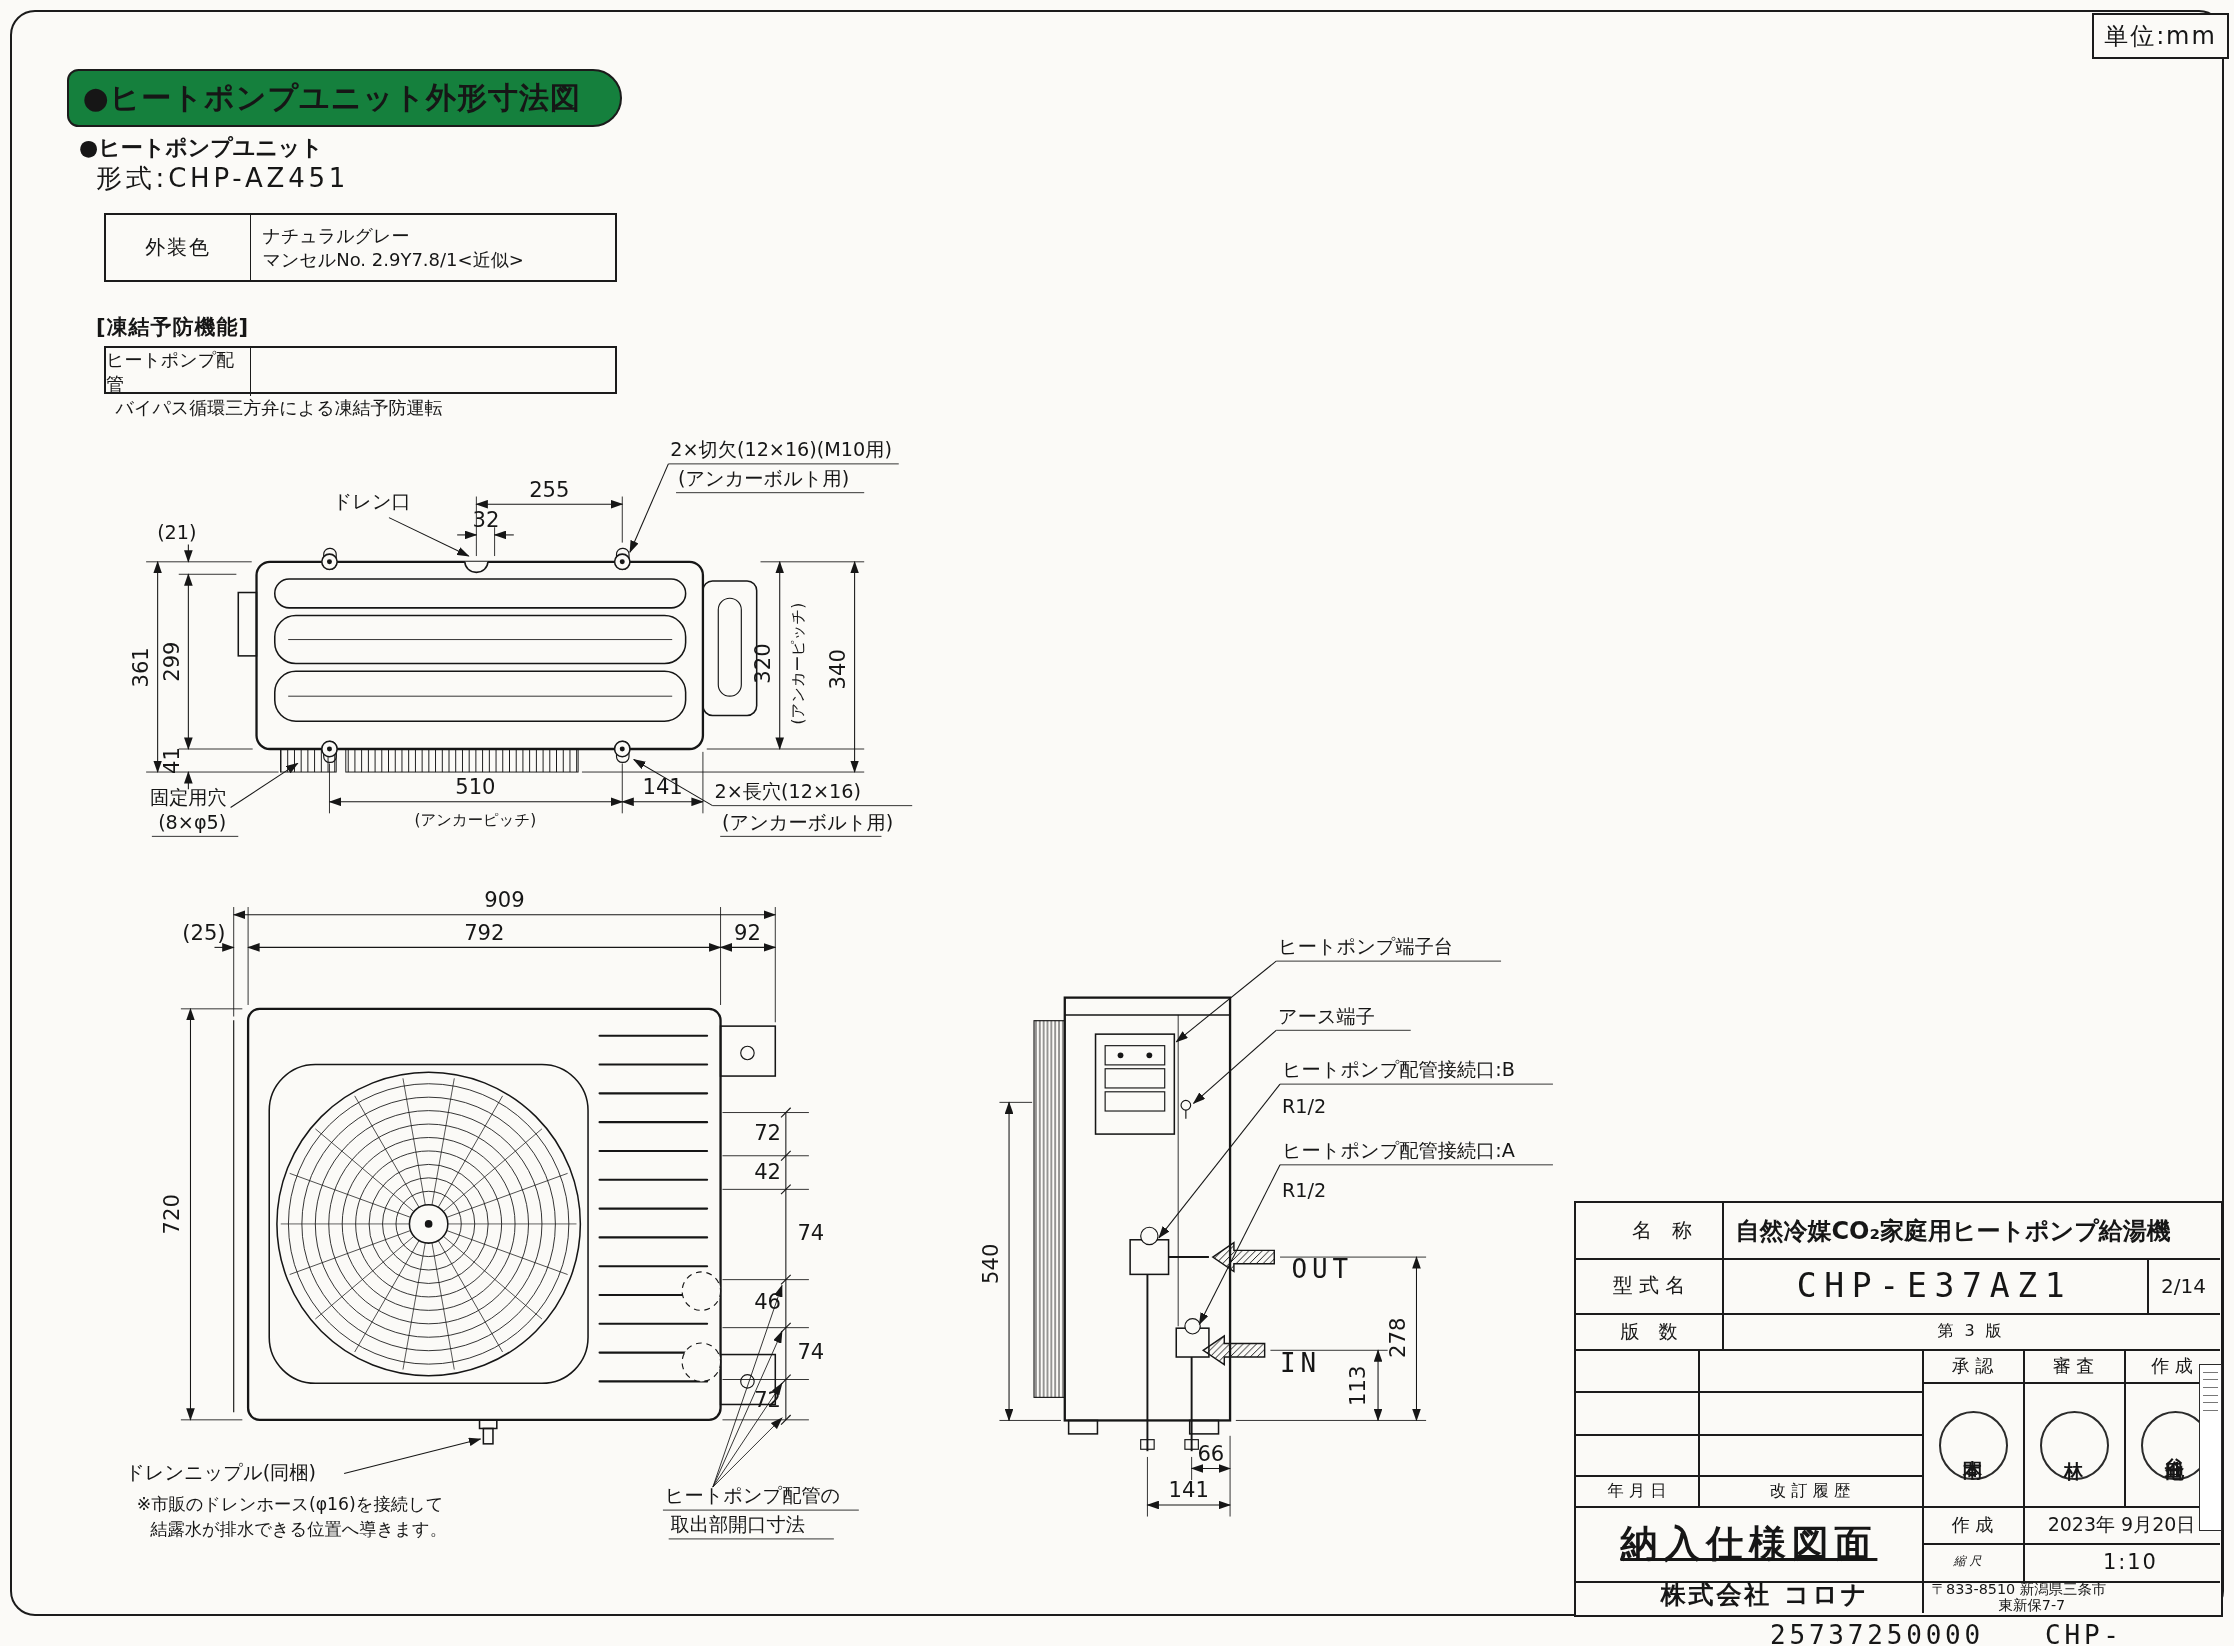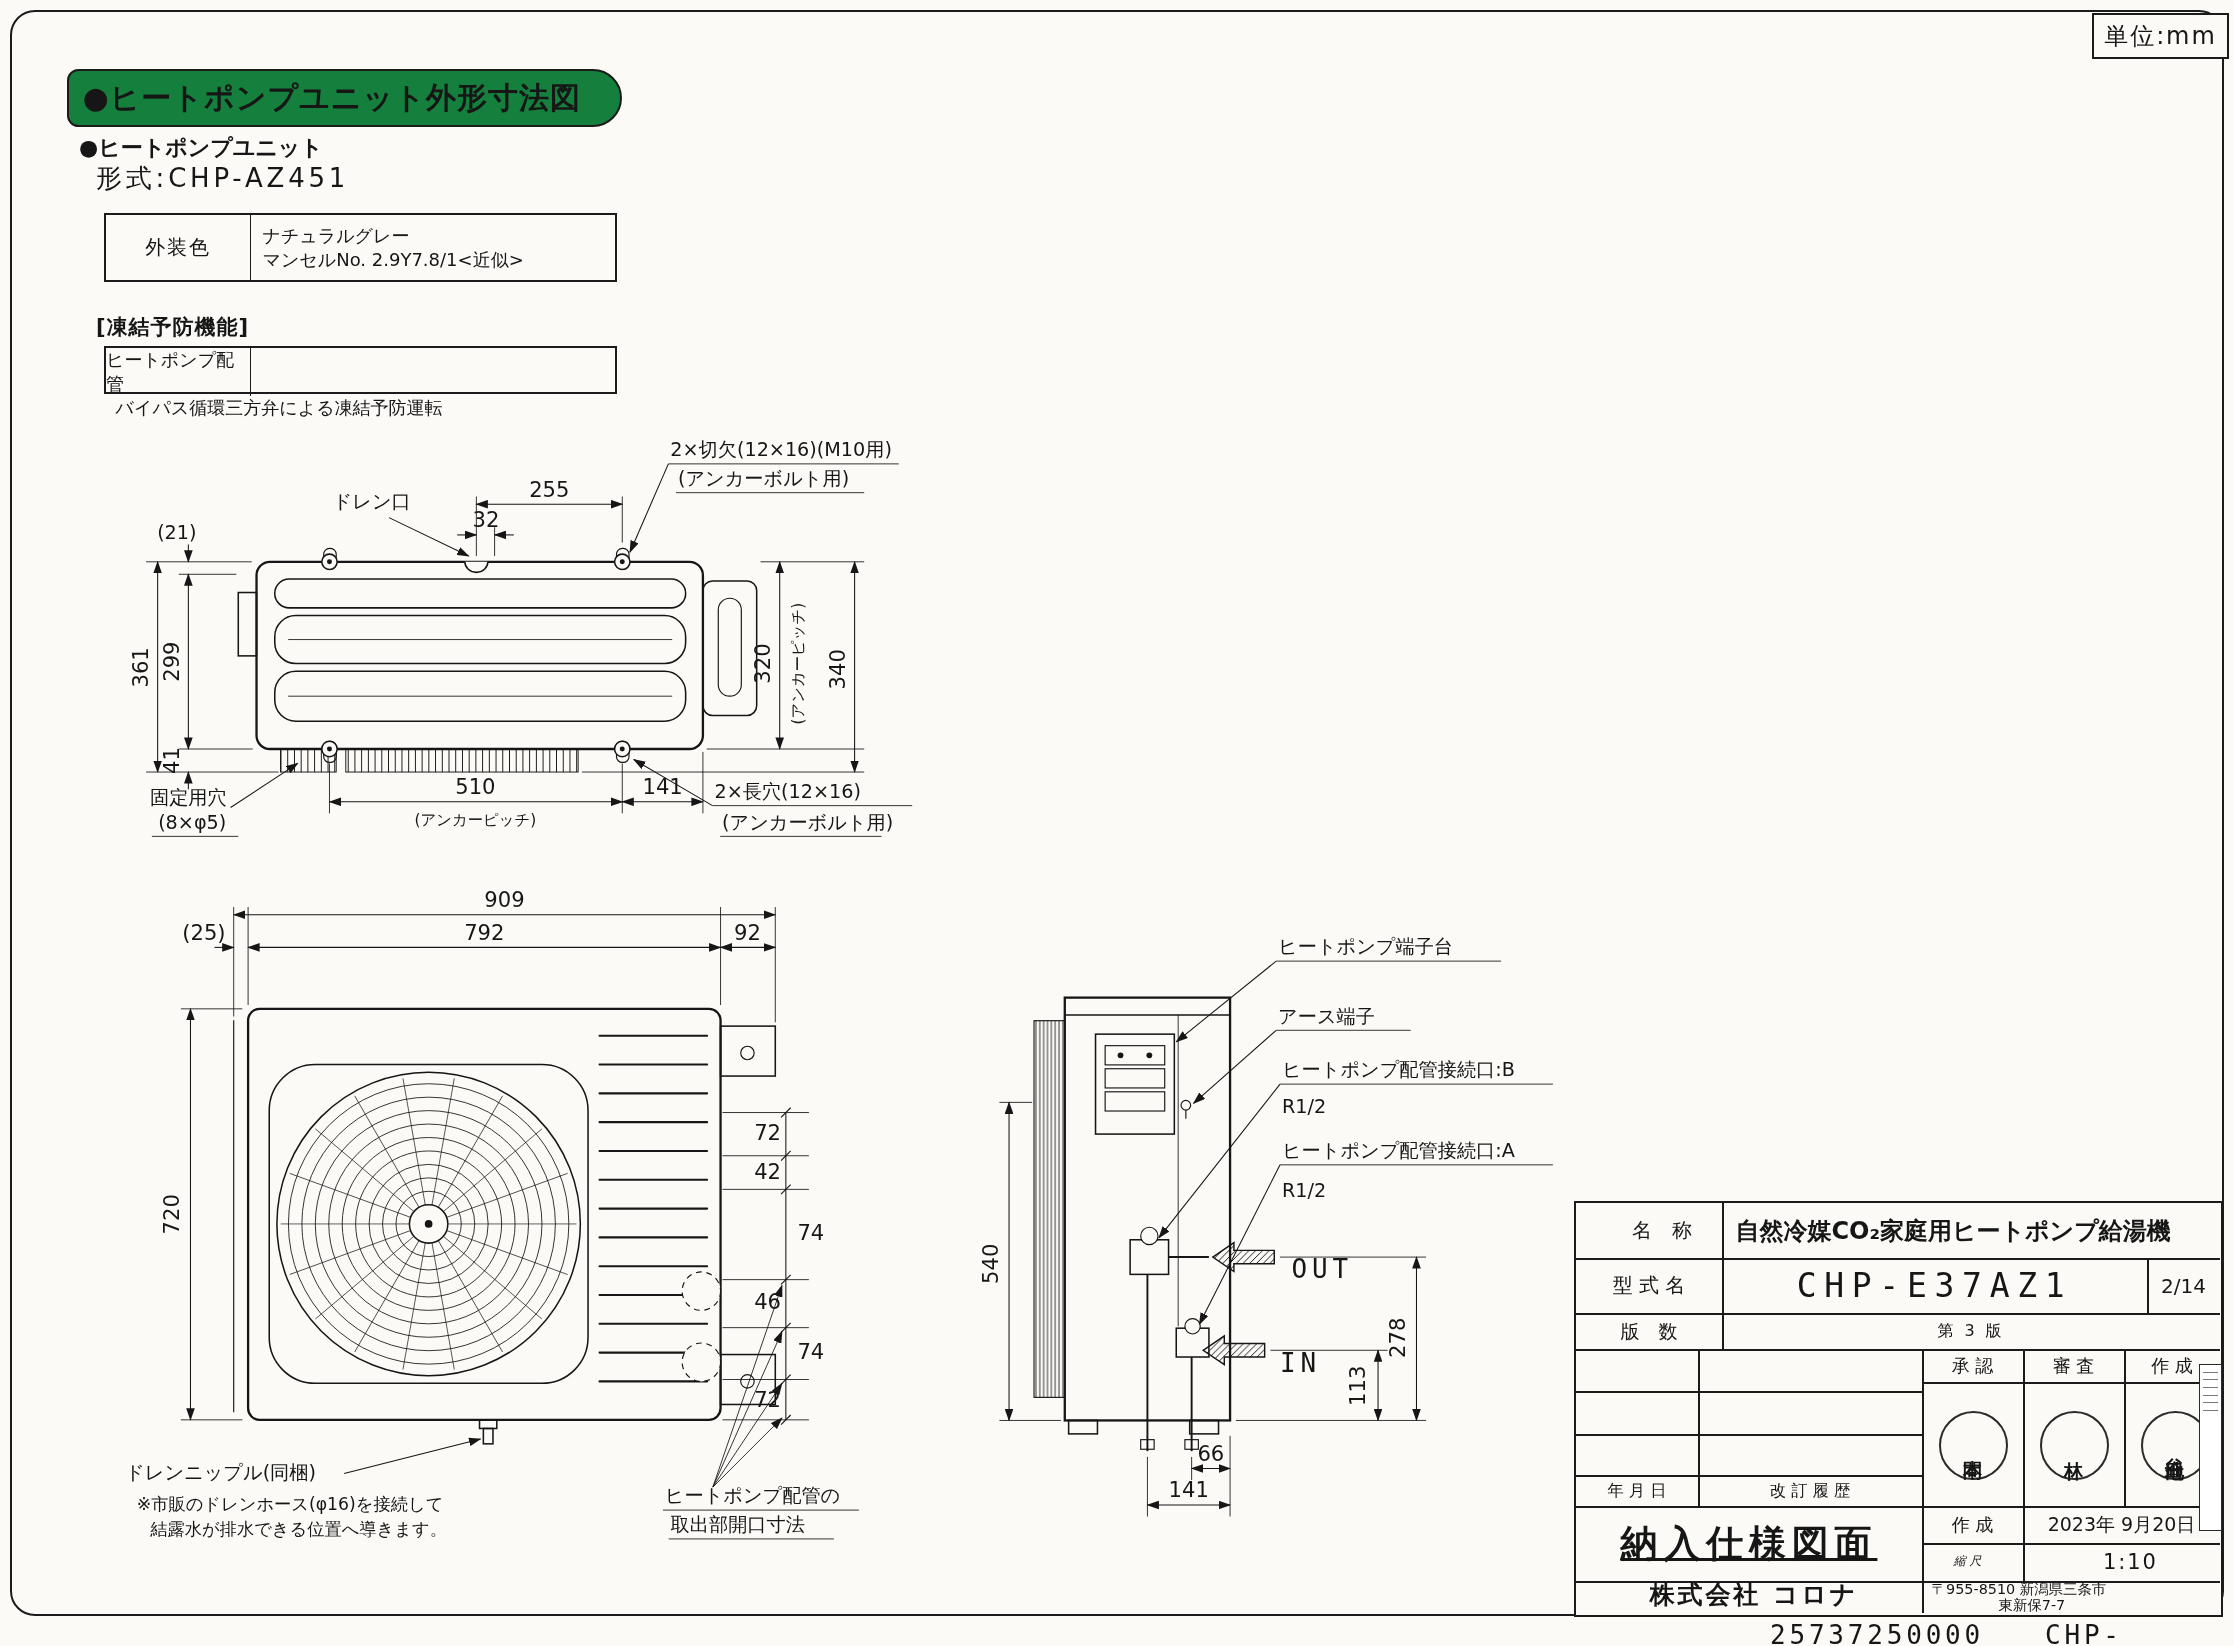--- a/index.html
+++ b/index.html
@@ -427,23 +427,23 @@
 
   <div class="tb-cell" style="left:0;top:272px;width:122px;height:31px;font-size:16.3px;">年 月 日</div>
   <div class="tb-cell" style="left:122px;top:272px;width:224px;height:31px;font-size:16.3px;">改 訂 履 歴</div>
 
   <div class="tb-cell" style="left:0;top:303px;width:346px;height:75px;font-size:37px;font-weight:bold;letter-spacing:5.8px;text-decoration:underline;">納入仕様図面</div>
   <div class="tb-cell" style="left:346px;top:303px;width:101px;height:37px;font-size:18px;">作 成</div>
   <div class="tb-cell" style="left:447px;top:303px;width:197px;height:37px;font-size:19px;">2023年 9月20日</div>
   <div class="tb-cell" style="left:346px;top:340px;width:91px;height:37px;font-size:12px;font-style:italic;">縮 尺</div>
   <div class="tb-cell" style="left:447px;top:340px;width:215px;height:37px;font-size:21px;letter-spacing:1.9px;">1:10</div>
 
-  <div class="tb-cell" style="left:5px;top:378px;width:346px;height:26px;font-size:25px;font-weight:bold;letter-spacing:2.9px;">株式会社 コロナ</div>
+  <div class="tb-cell" style="left:16px;top:378px;width:346px;height:26px;font-size:25px;font-weight:bold;letter-spacing:2.9px;">株式会社 コロナ</div>
   <div class="tb-cell" style="left:346px;top:378px;width:298px;height:33px;flex-direction:column;align-items:flex-start;justify-content:center;padding-left:9.6px;font-size:14.4px;line-height:15.4px;">
-    <span>〒955-8510 新潟県三条市</span>
+    <span>〒833-8510 新潟県三条市</span>
     <span style="margin-left:67px;">東新保7-7</span>
   </div>
 
   <div class="sticker">
       <i></i>
       <i></i>
       <i></i>
       <i></i>
       <i></i>
       <i></i>

